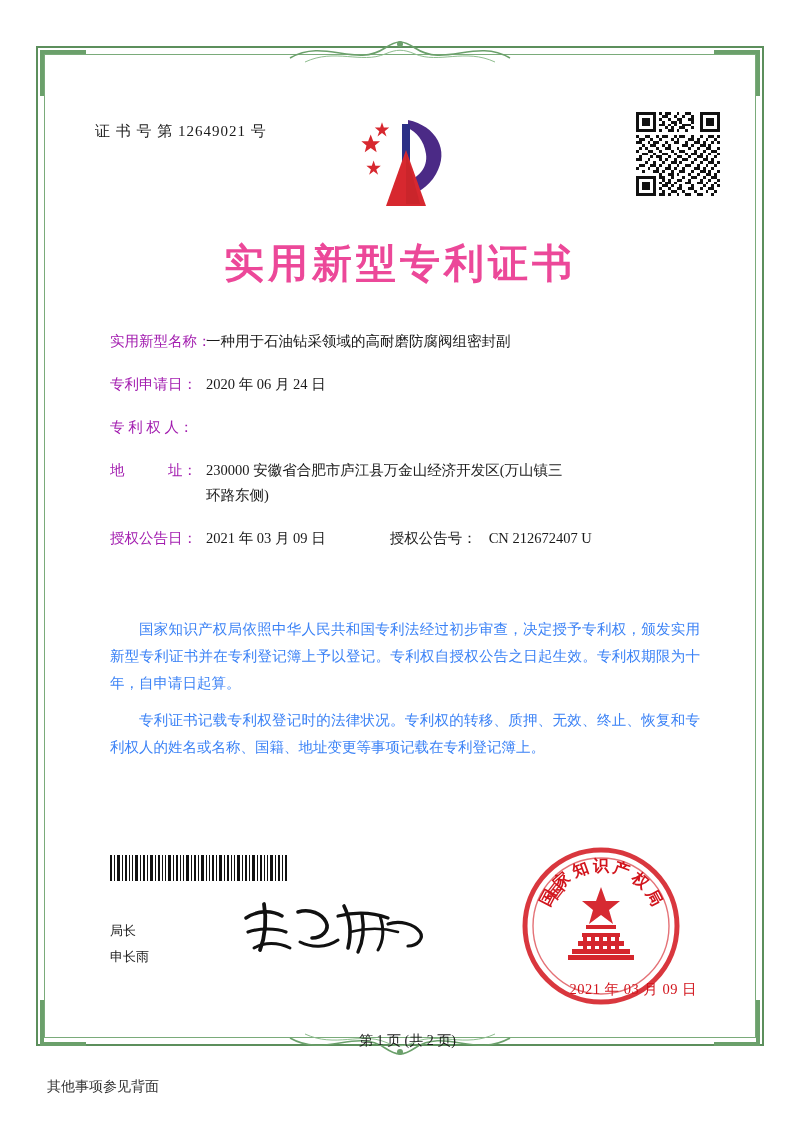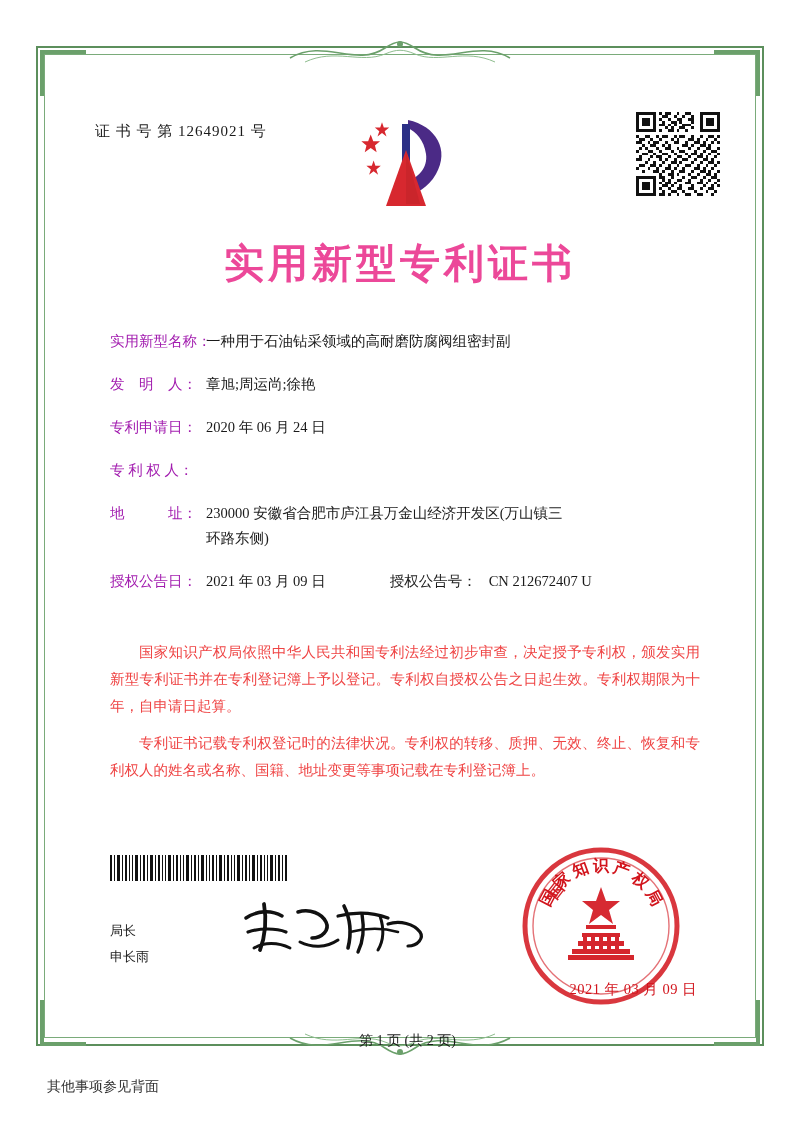--- a/index.html
+++ b/index.html
@@ -142,26 +142,26 @@
     white-space: pre;
   }
   .inline-pair .second-value {
     margin-left: 12px;
   }
 
   
   .paragraphs {
     position: absolute;
     left: 110px;
-    top: 639px;
+    top: 616px;
     width: 590px;
     font-size: 14.5px;
     line-height: 27px;
     text-align: justify;
-    color: #ef4444;
+    color: #3b82f6;
   }
   .paragraphs p {
     margin: 0 0 10px 0;
     text-indent: 29px;
   }
 
   
   .barcode {
     position: absolute;
     left: 110px;
@@ -478,24 +478,20 @@
 
 <div class="title">实用新型专利证书</div>
 
 <div class="fields">
 
   <div class="field-row">
     <div class="field-label">实用新型名称：</div>
     <div class="field-value">一种用于石油钻采领域的高耐磨防腐阀组密封副</div>
   </div>
 
-  <div class="field-row">
-    <div class="field-label">发　明　人：</div>
-    <div class="field-value">章旭;周运尚;徐艳</div>
-  </div>
 
 
   <div class="field-row">
     <div class="field-label">专利申请日：</div>
     <div class="field-value">2020 年 06 月 24 日</div>
   </div>
 
   <div class="field-row">
     <div class="field-label">专 利 权 人：</div>
   </div>

